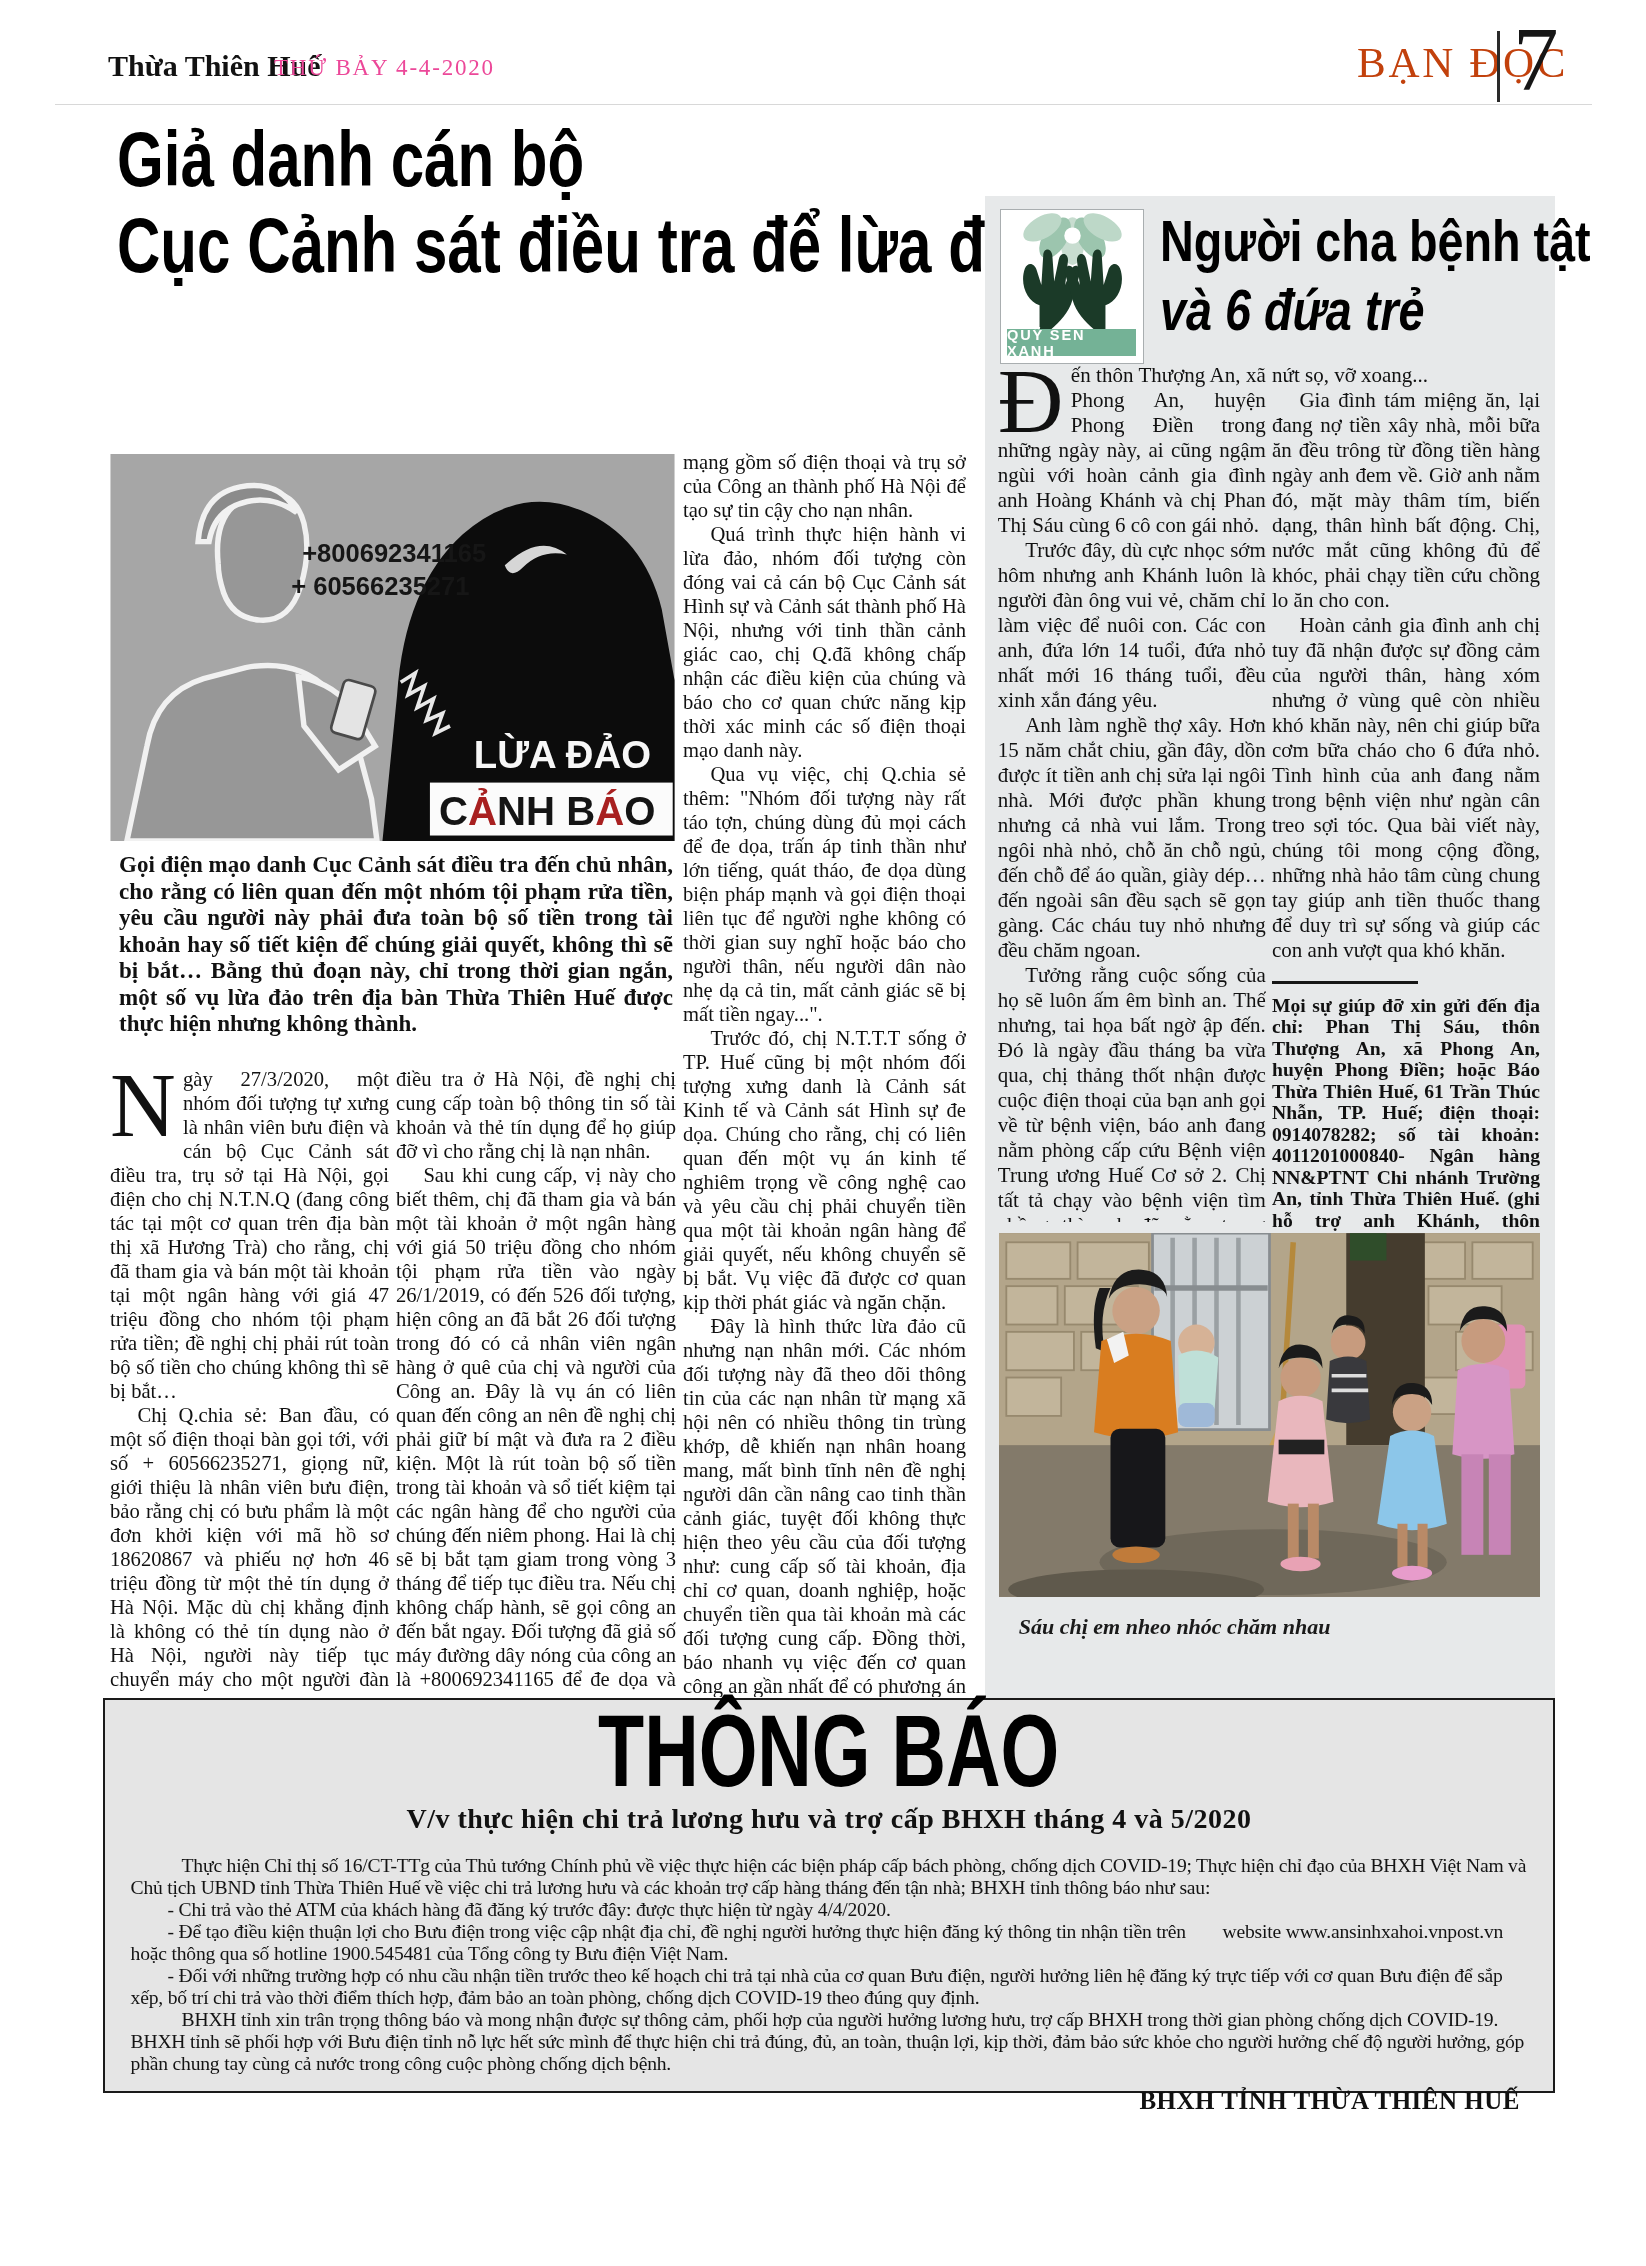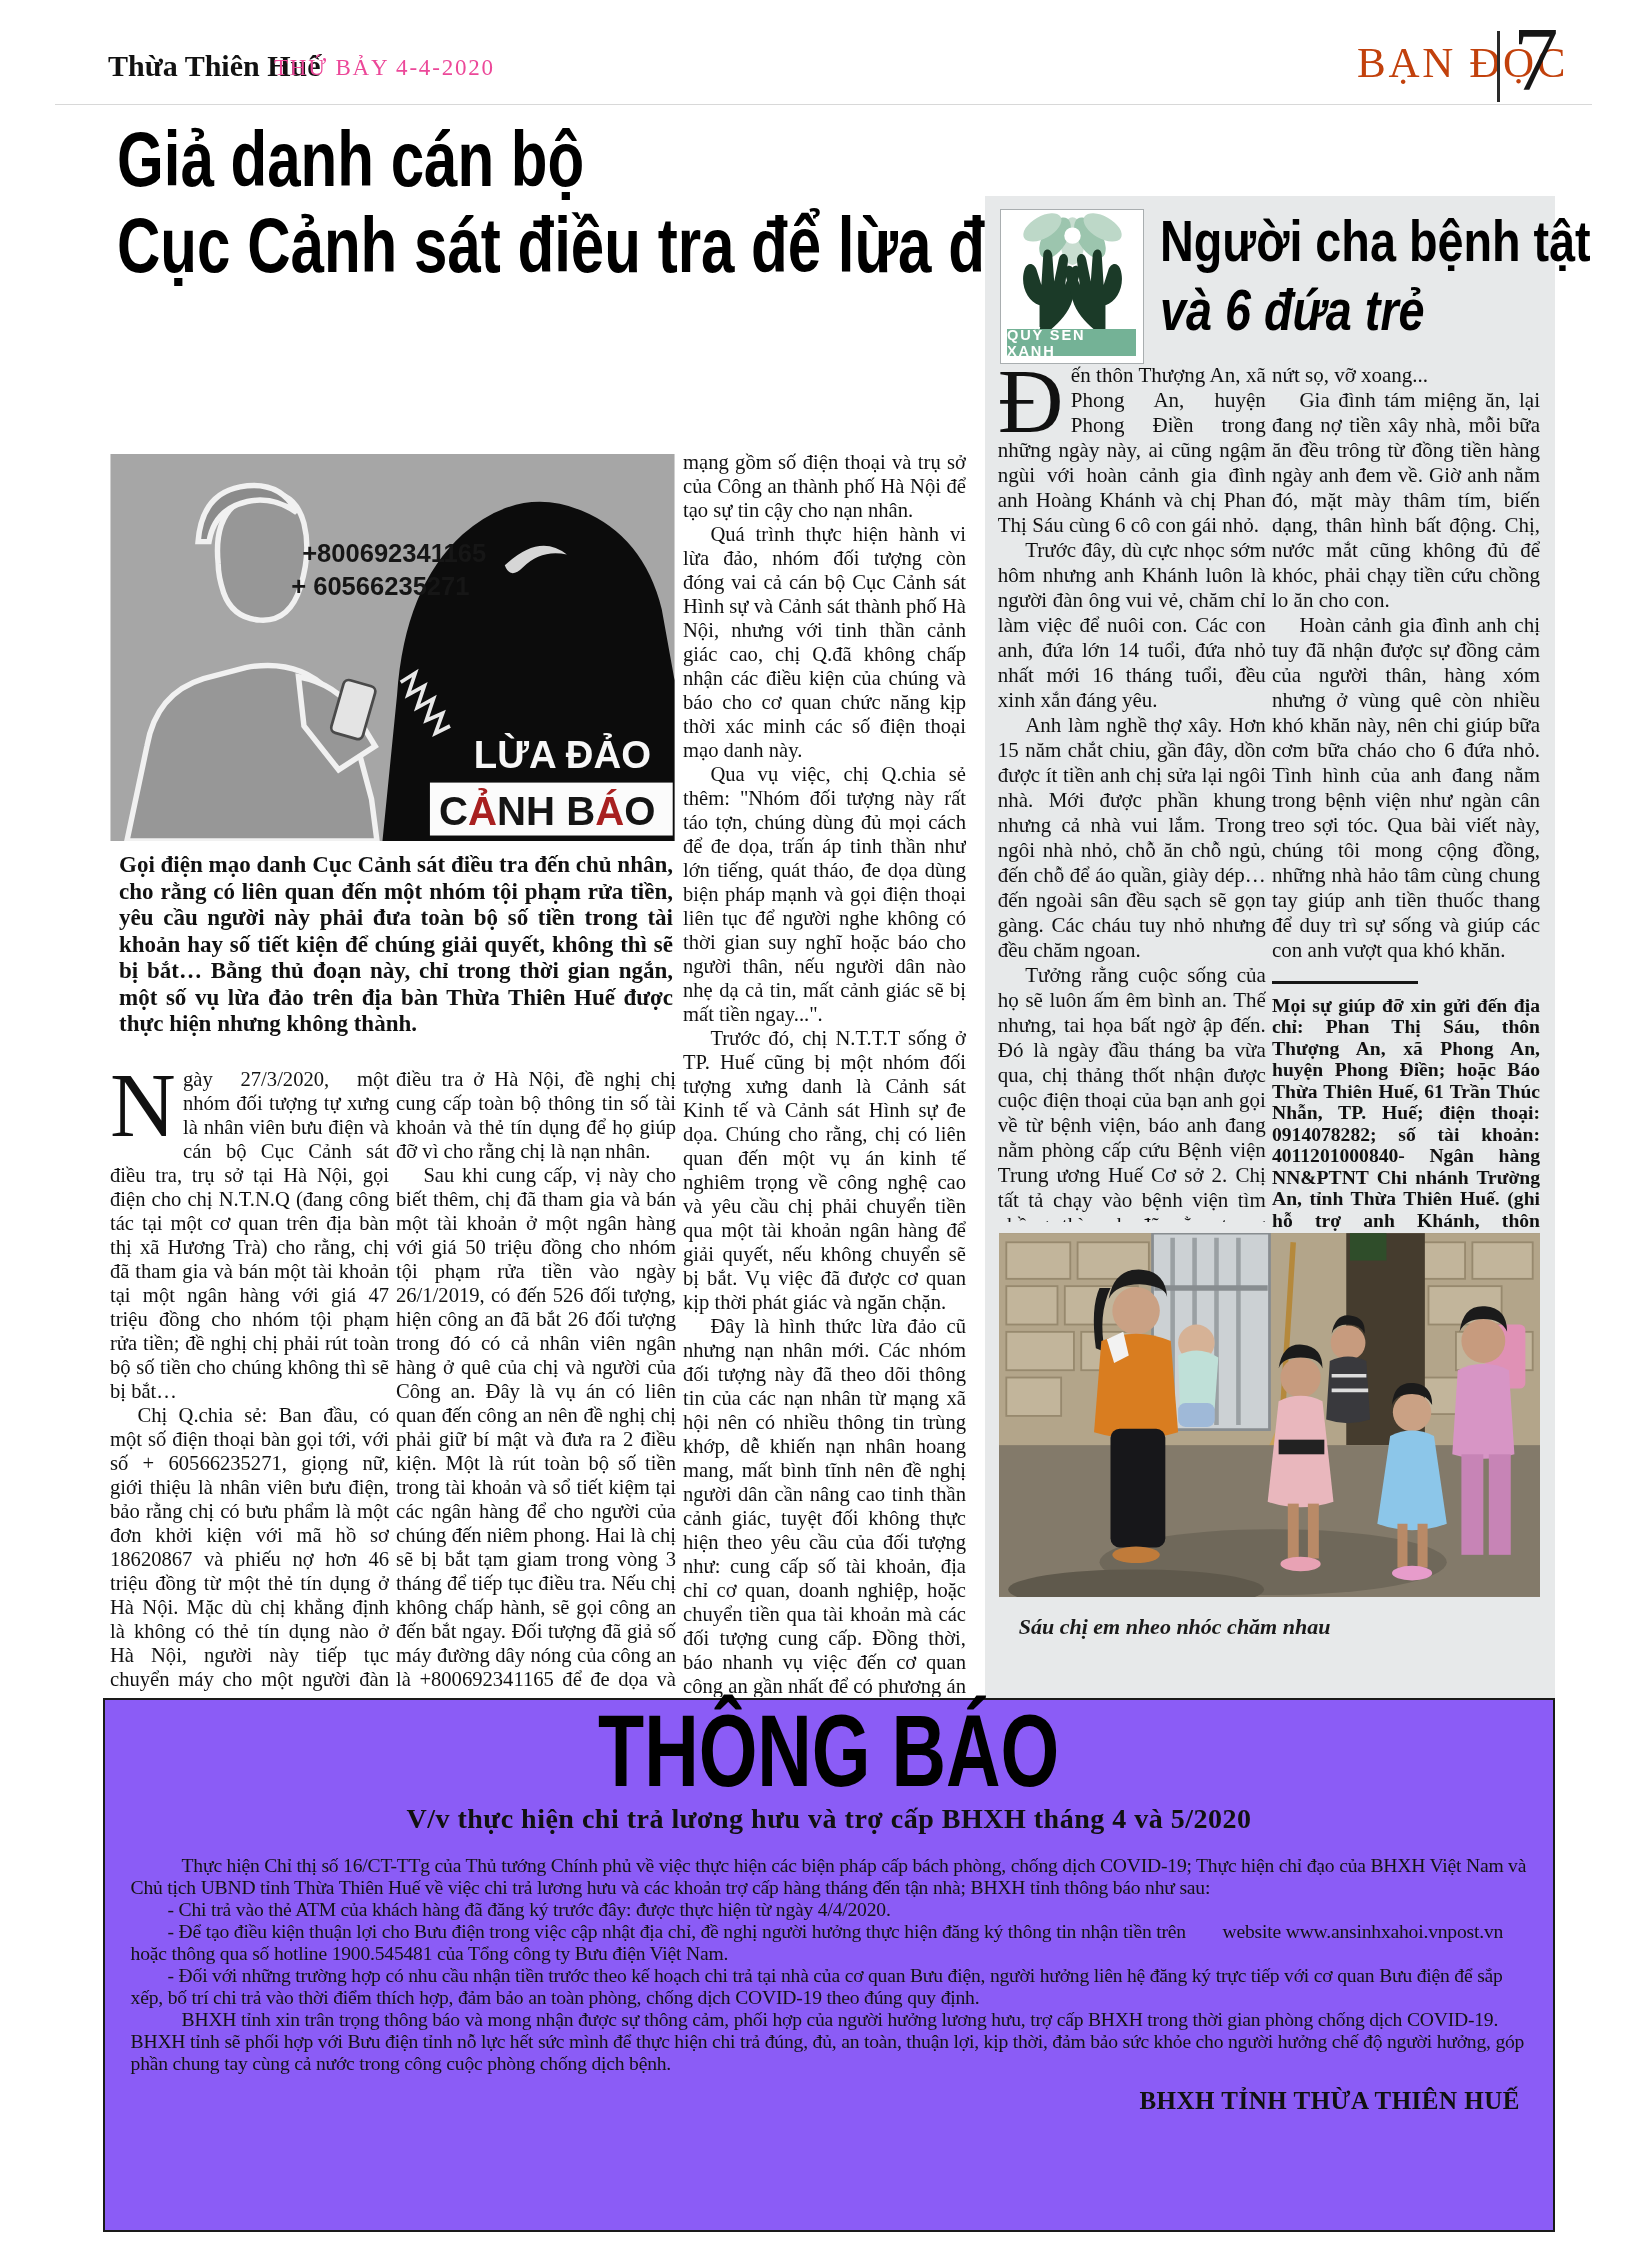--- a/index.html
+++ b/index.html
@@ -51,22 +51,22 @@
   .short-rule{width:146px;height:2.7px;background:#161616;margin:18.3px 0 11px 0;}
   .donation{font-weight:bold;font-size:19.6px;line-height:21.5px;text-align:justify;text-indent:0 !important;}
   .rule-right{margin-left:auto;margin-right:0;margin-top:14.6px;margin-bottom:9.1px;}
   .byline-ch{text-align:right;text-indent:0 !important;font-size:22px;margin-top:5.5px;}
   .byline-ch .pre{font-style:italic;font-weight:bold;}
   .byline-ch .name{font-weight:bold;letter-spacing:0.9px;}
   .photo{position:absolute;left:13.7px;top:1037px;width:541px;height:364px;background:#998c76;}
   .caption{position:absolute;left:13.7px;top:1418px;width:541px;font-style:italic;font-weight:bold;
            font-size:22px;color:#1a1a1a;margin-left:20px;}
   
-  .notice{position:absolute;left:103px;top:1698px;width:1452px;height:534px;border:2.7px solid #1a1a1a;
-          box-sizing:border-box;background:#8b5cf6;}
+  .notice{position:absolute;left:103px;top:1698px;width:1452px;height:395px;border:2.7px solid #1a1a1a;
+          box-sizing:border-box;background:#e5e5e5;}
   .notice-title{margin-top:1.8px;text-align:center;font-family:"Liberation Sans",sans-serif;
                 font-weight:900;font-size:102px;line-height:99px;color:#000;}
   .notice-title .stretch{display:inline-block;transform:scaleX(0.74);transform-origin:50% 50%;white-space:nowrap;}
   .notice-sub{text-align:center;font-weight:bold;font-size:28px;margin-top:1.8px;letter-spacing:0.5px;}
   .notice-body{margin:20px 25.6px 0 25.6px;font-size:19.6px;line-height:22px;letter-spacing:-0.2px;color:#131313;}
   .notice-body p{margin:0;}
   .notice-body .ind{text-indent:51px;}
   .notice-body .bullet{text-indent:37px;}
   .weblink{margin-left:32px;}
   .notice-sig{text-align:right;margin:12.8px 33px 0 0;font-weight:bold;font-size:25px;letter-spacing:0.5px;

